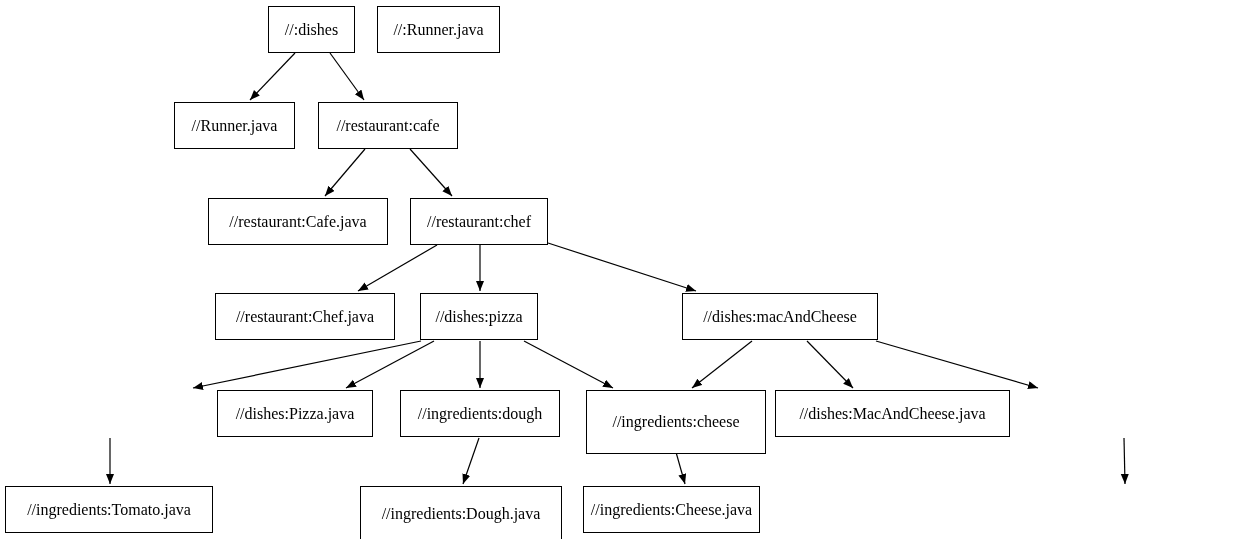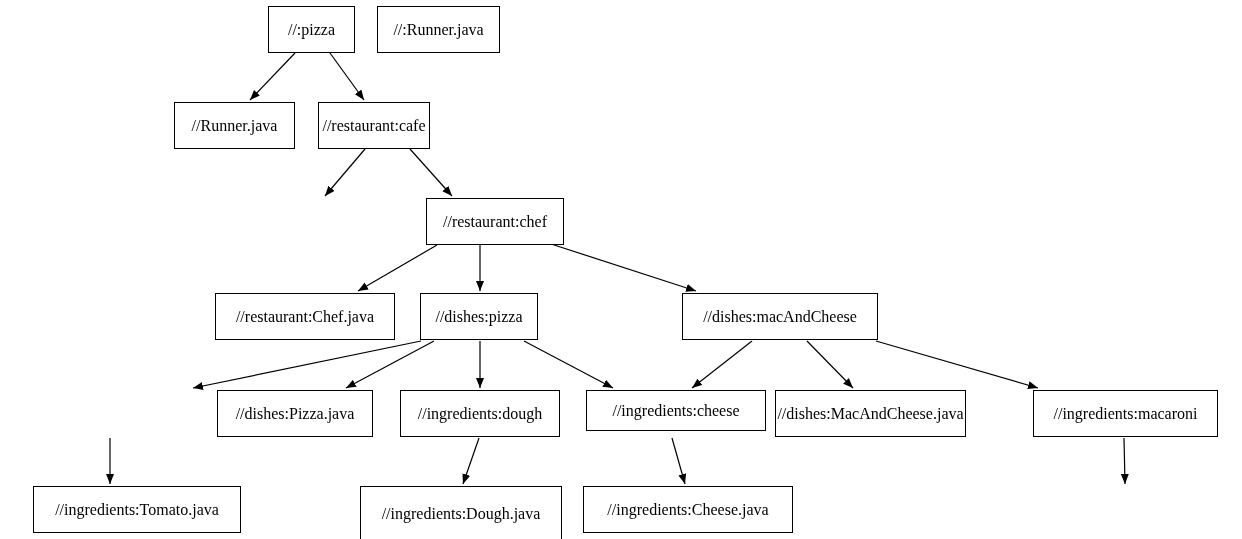--- a/index.html
+++ b/index.html
@@ -65,35 +65,35 @@
     <line class="edge-line" x1="524" y1="341" x2="613" y2="388" marker-end="url(#arrow)"></line>
     <line class="edge-line" x1="752" y1="341" x2="692" y2="388" marker-end="url(#arrow)"></line>
     <line class="edge-line" x1="807" y1="341" x2="853" y2="388" marker-end="url(#arrow)"></line>
     <line class="edge-line" x1="876" y1="341" x2="1038" y2="388" marker-end="url(#arrow)"></line>
     <line class="edge-line" x1="110" y1="438" x2="110" y2="484" marker-end="url(#arrow)"></line>
     <line class="edge-line" x1="479" y1="438" x2="463" y2="484" marker-end="url(#arrow)"></line>
     <line class="edge-line" x1="672" y1="438" x2="685" y2="484" marker-end="url(#arrow)"></line>
     <line class="edge-line" x1="1124" y1="438" x2="1125" y2="484" marker-end="url(#arrow)"></line>
   </svg>
 
-  <div class="node" style="left:268px;  top:6px;   width:87px;  height:47px;">//:pizza</div>
+  <div class="node" style="left:268px;  top:6px;   width:87px;  height:47px;">//:dishes</div>
   <div class="node" style="left:377px;  top:6px;   width:123px; height:47px;">//:Runner.java</div>
 
   <div class="node" style="left:174px;  top:102px; width:121px; height:47px;">//Runner.java</div>
-  <div class="node" style="left:318px;  top:102px; width:112px; height:47px;">//restaurant:cafe</div>
+  <div class="node" style="left:318px;  top:102px; width:140px; height:47px;">//restaurant:cafe</div>
 
-  <div class="node" style="left:410px;  top:198px; width:138px; height:47px;margin-left:16px;">//restaurant:chef</div>
+  <div class="node" style="left:208px;  top:198px; width:180px; height:47px;">//restaurant:Cafe.java</div>
+  <div class="node" style="left:410px;  top:198px; width:138px; height:47px;">//restaurant:chef</div>
 
   <div class="node" style="left:215px;  top:293px; width:180px; height:47px;">//restaurant:Chef.java</div>
   <div class="node" style="left:420px;  top:293px; width:118px; height:47px;">//dishes:pizza</div>
   <div class="node" style="left:682px;  top:293px; width:196px; height:47px;">//dishes:macAndCheese</div>
 
   <div class="node" style="left:400px;  top:390px; width:160px; height:47px;">//ingredients:dough</div>
   <div class="node" style="left:217px;  top:390px; width:156px; height:47px;">//dishes:Pizza.java</div>
-  <div class="node" style="left:586px;  top:390px; width:180px; height:41px;">//ingredients:cheese</div>
-  <div class="node" style="left:775px;  top:390px; width:191px; height:47px;">//dishes:MacAndCheese.java</div>
-  <div class="node" style="left:1033px; top:390px; width:185px; height:47px;">//ingredients:macaroni</div>
+  <div class="node" style="left:586px;  top:390px; width:180px; height:64px;">//ingredients:cheese</div>
+  <div class="node" style="left:775px;  top:390px; width:235px; height:47px;">//dishes:MacAndCheese.java</div>
 
-  <div class="node" style="left:5px;    top:486px; width:208px; height:47px;margin-left:28px;">//ingredients:Tomato.java</div>
+  <div class="node" style="left:5px;    top:486px; width:208px; height:47px;">//ingredients:Tomato.java</div>
   <div class="node" style="left:360px;  top:486px; width:202px; height:56px;font-family:Liberation Serif, serif;">//ingredients:Dough.java</div>
-  <div class="node" style="left:583px;  top:486px; width:210px; height:47px;">//ingredients:Cheese.java</div>
+  <div class="node" style="left:583px;  top:486px; width:177px; height:47px;">//ingredients:Cheese.java</div>
 
 </div>
 
 </body></html>

